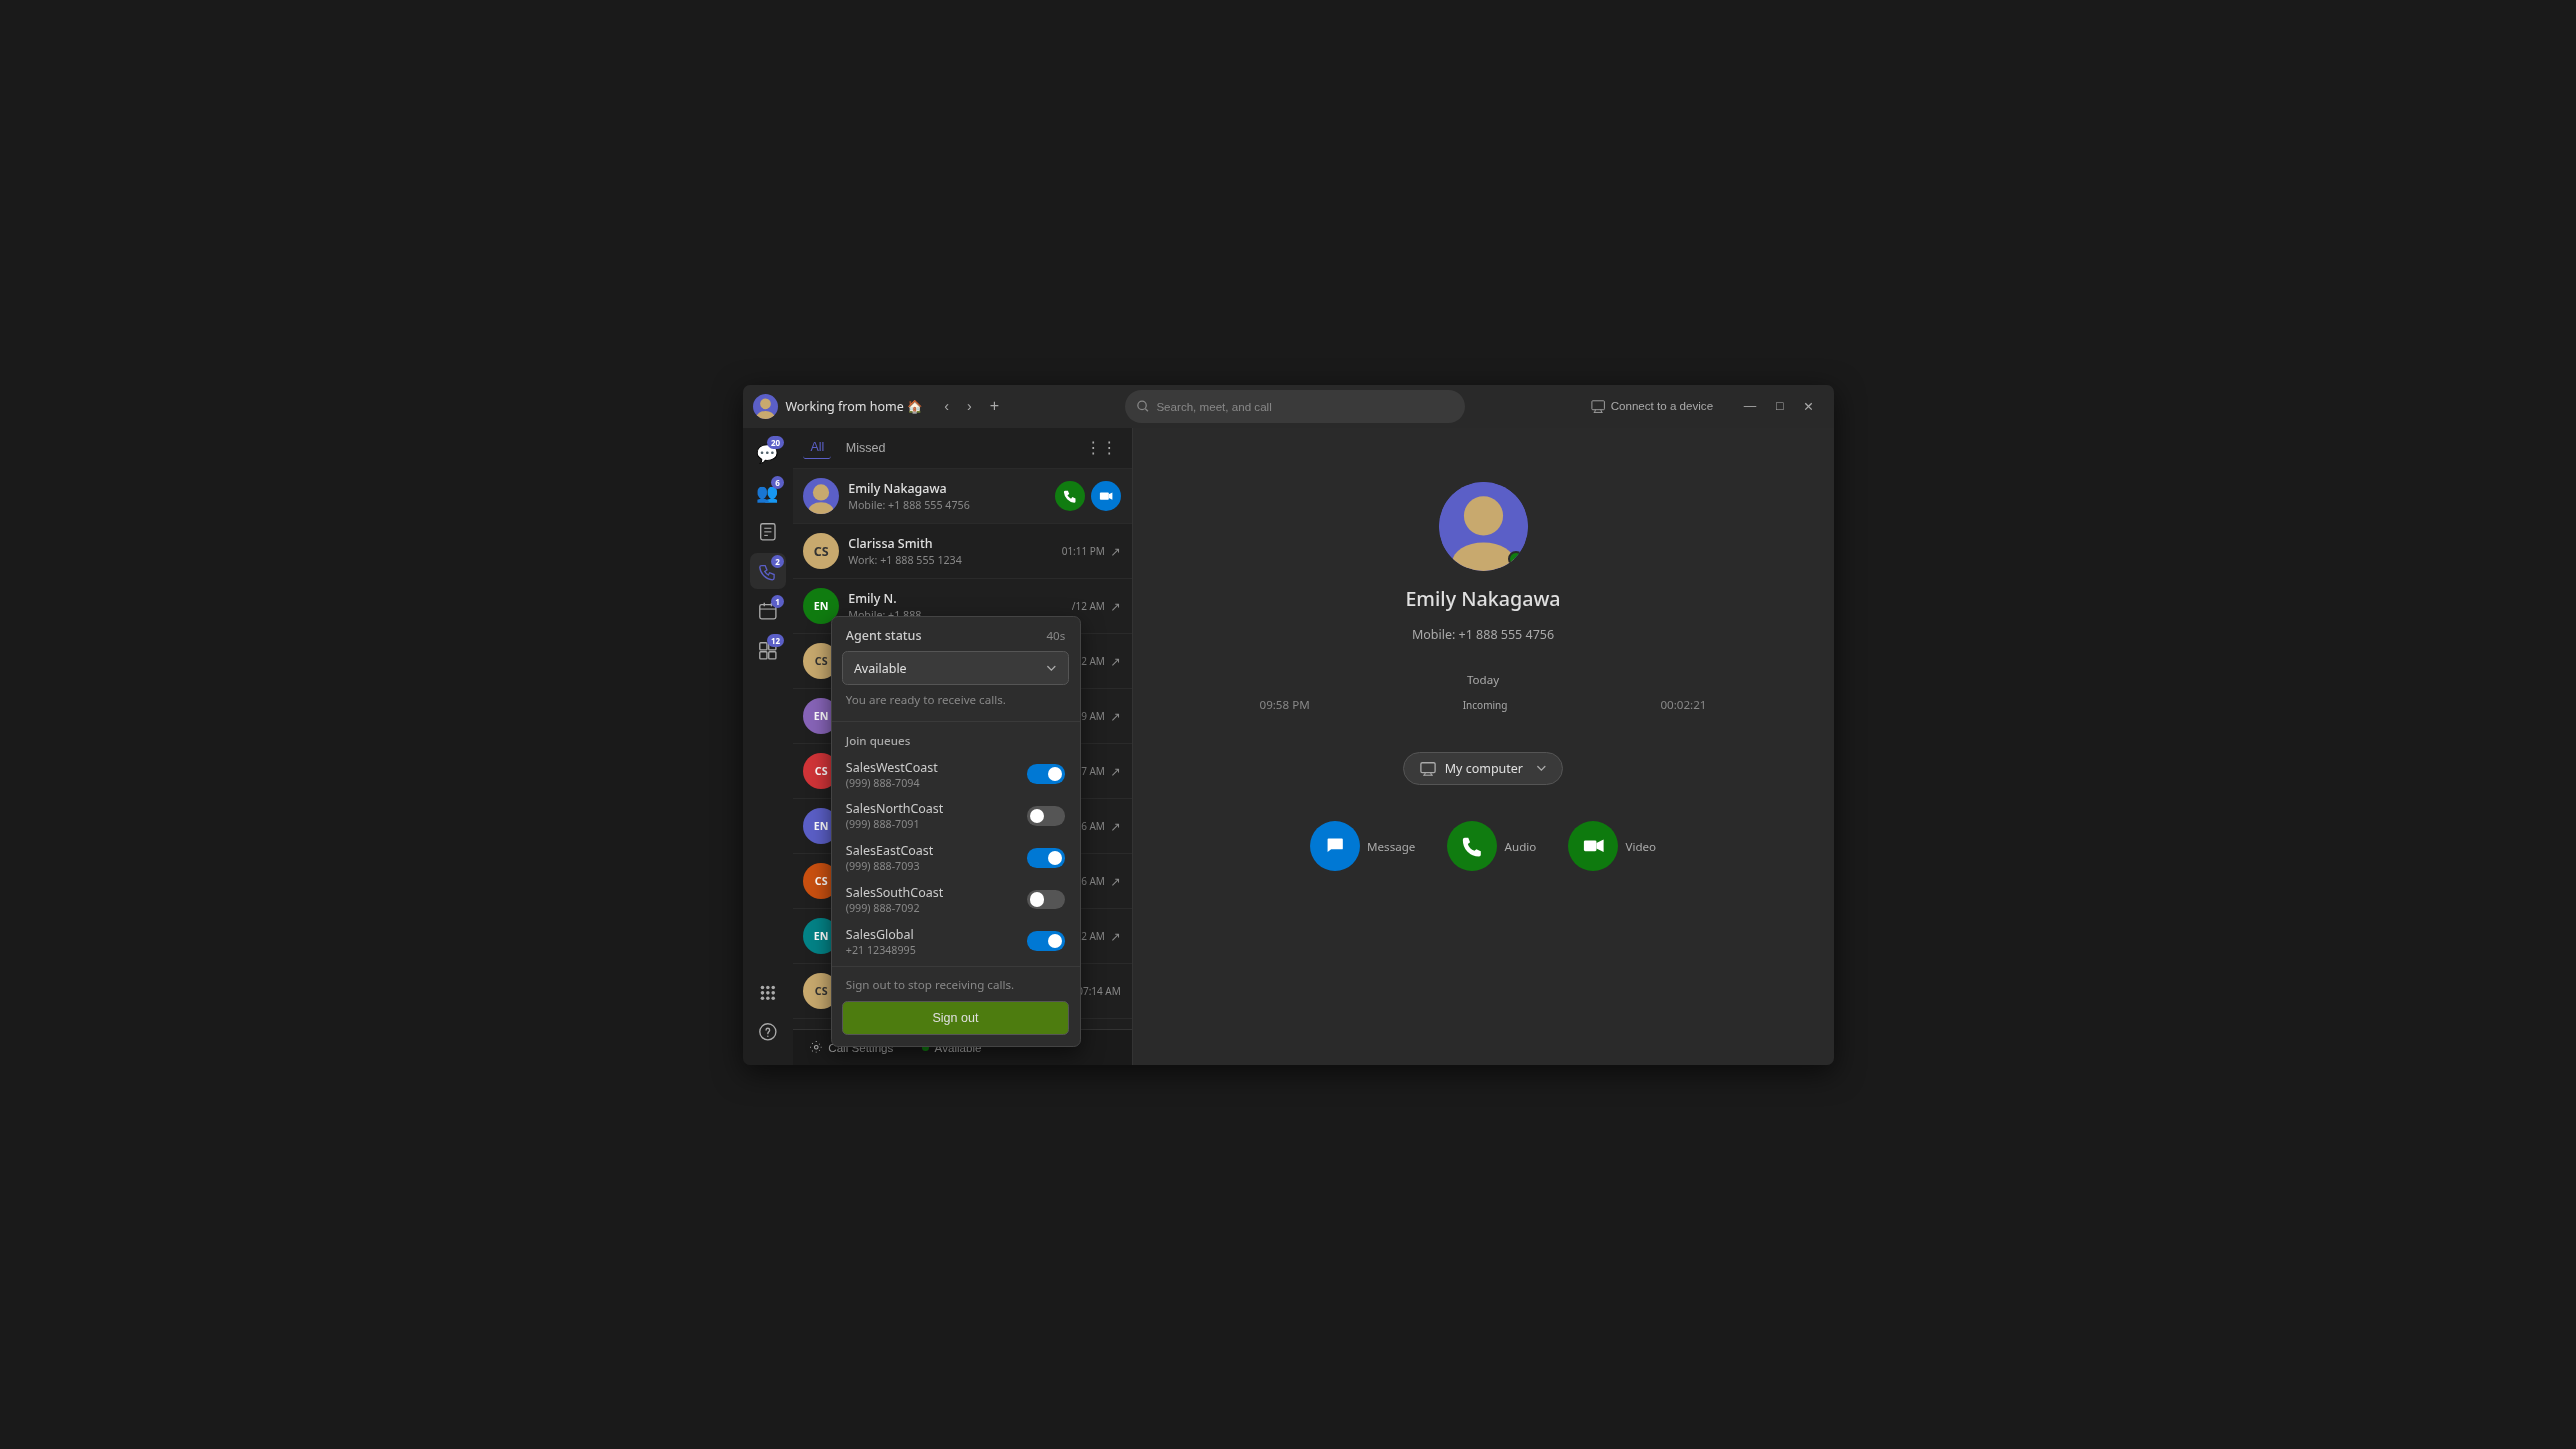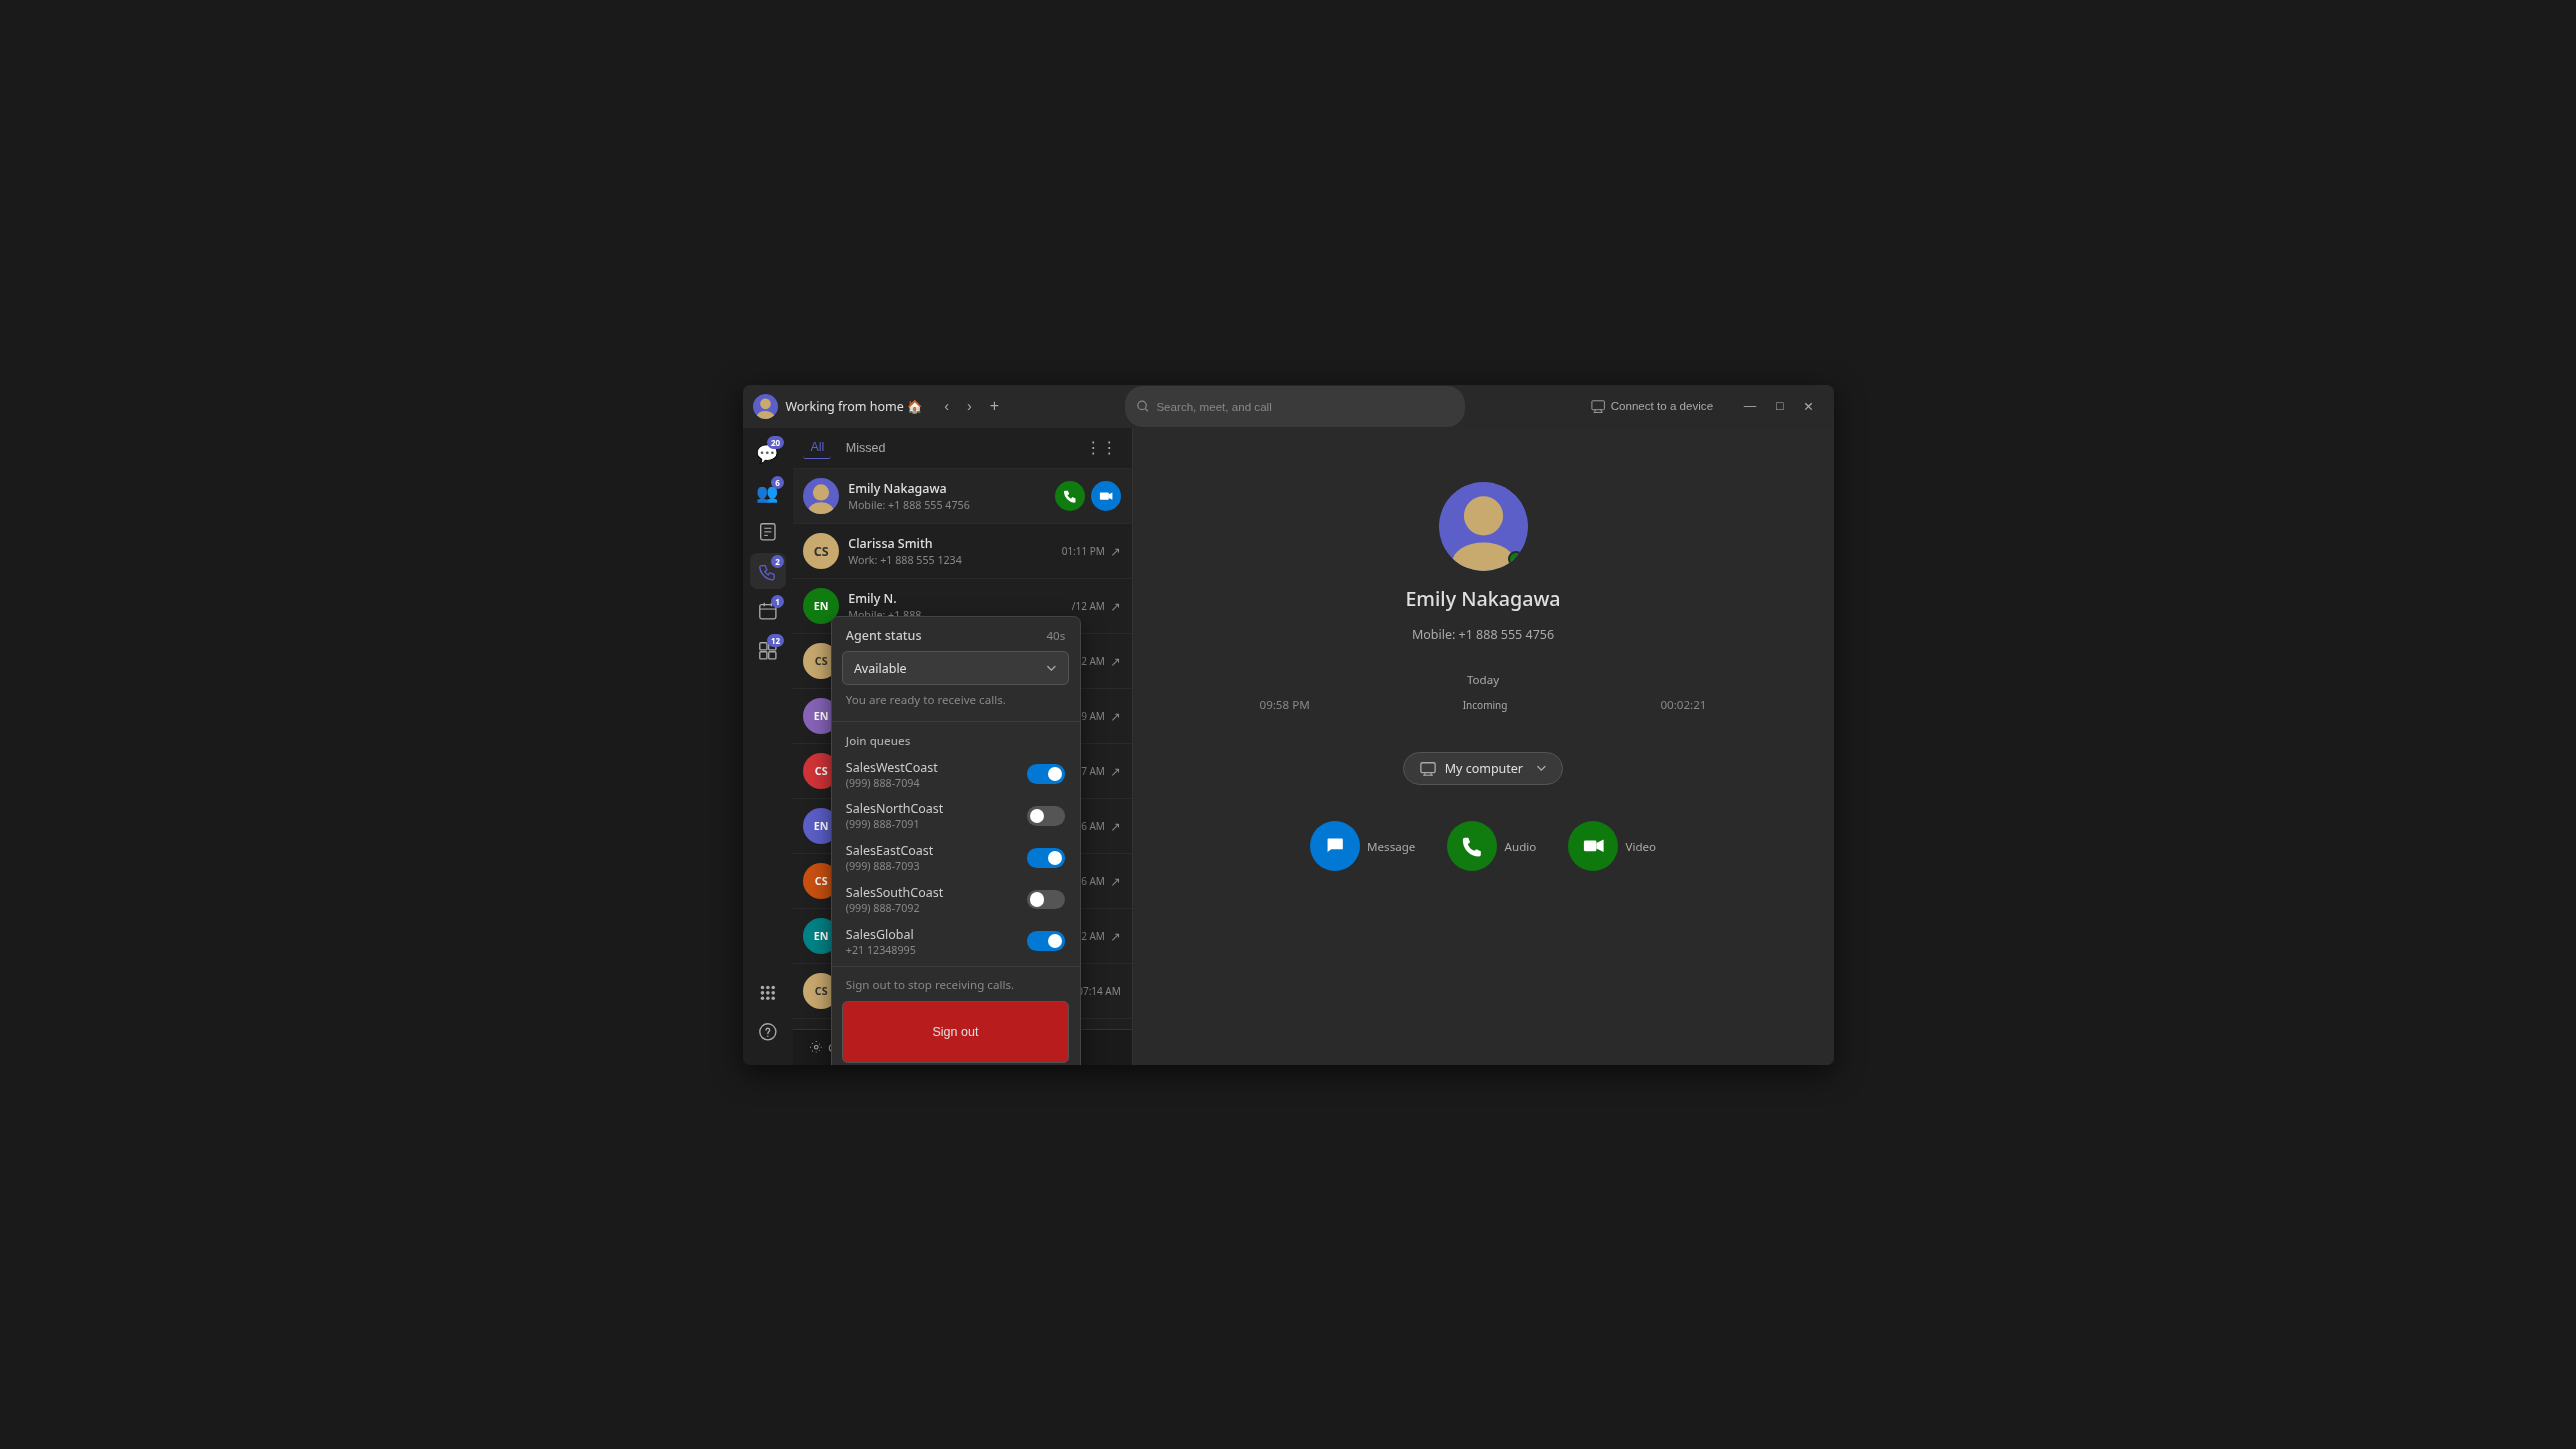--- a/index.html
+++ b/index.html
@@ -76,21 +76,21 @@
     .search-bar {
       flex: 1;
       max-width: 340px;
       margin: 0 auto;
       background: #3a3a3a;
       border-radius: 18px;
       display: flex;
       align-items: center;
       padding: 0 12.5px;
       gap: 7.2px;
-      height: 41px;
+      height: 33px;
     }
     .search-bar input {
       background: none;
       border: none;
       outline: none;
       color: #ccc;
       font-size: 11.6px;
       width: 100%;
     }
     .search-bar input::placeholder { color: #888; }
@@ -480,26 +480,26 @@
     .toggle.on::after { left: 20.6px; }
     .toggle.off::after { left: 2.7px; }
     .agent-signout-text {
       padding: 7.2px 14.3px 3.6px;
       font-size: 11.6px;
       color: #888;
     }
     .agent-signout-btn {
       margin: 5.4px 10.7px 10.7px;
       width: calc(100% - 21.5px);
-      background: #b91c1c;
+      background: #4d7c0f;
       border: 0.9px solid #555;
       border-radius: 5.4px;
       color: #e0e0e0;
       font-size: 12.5px;
-      padding: 23px;
+      padding: 9px;
       cursor: pointer;
     }
   </style>
 </head>
 <body>
 
 <div class="app-window">
 
   <div class="title-bar">
     <div class="title-bar-avatar">

